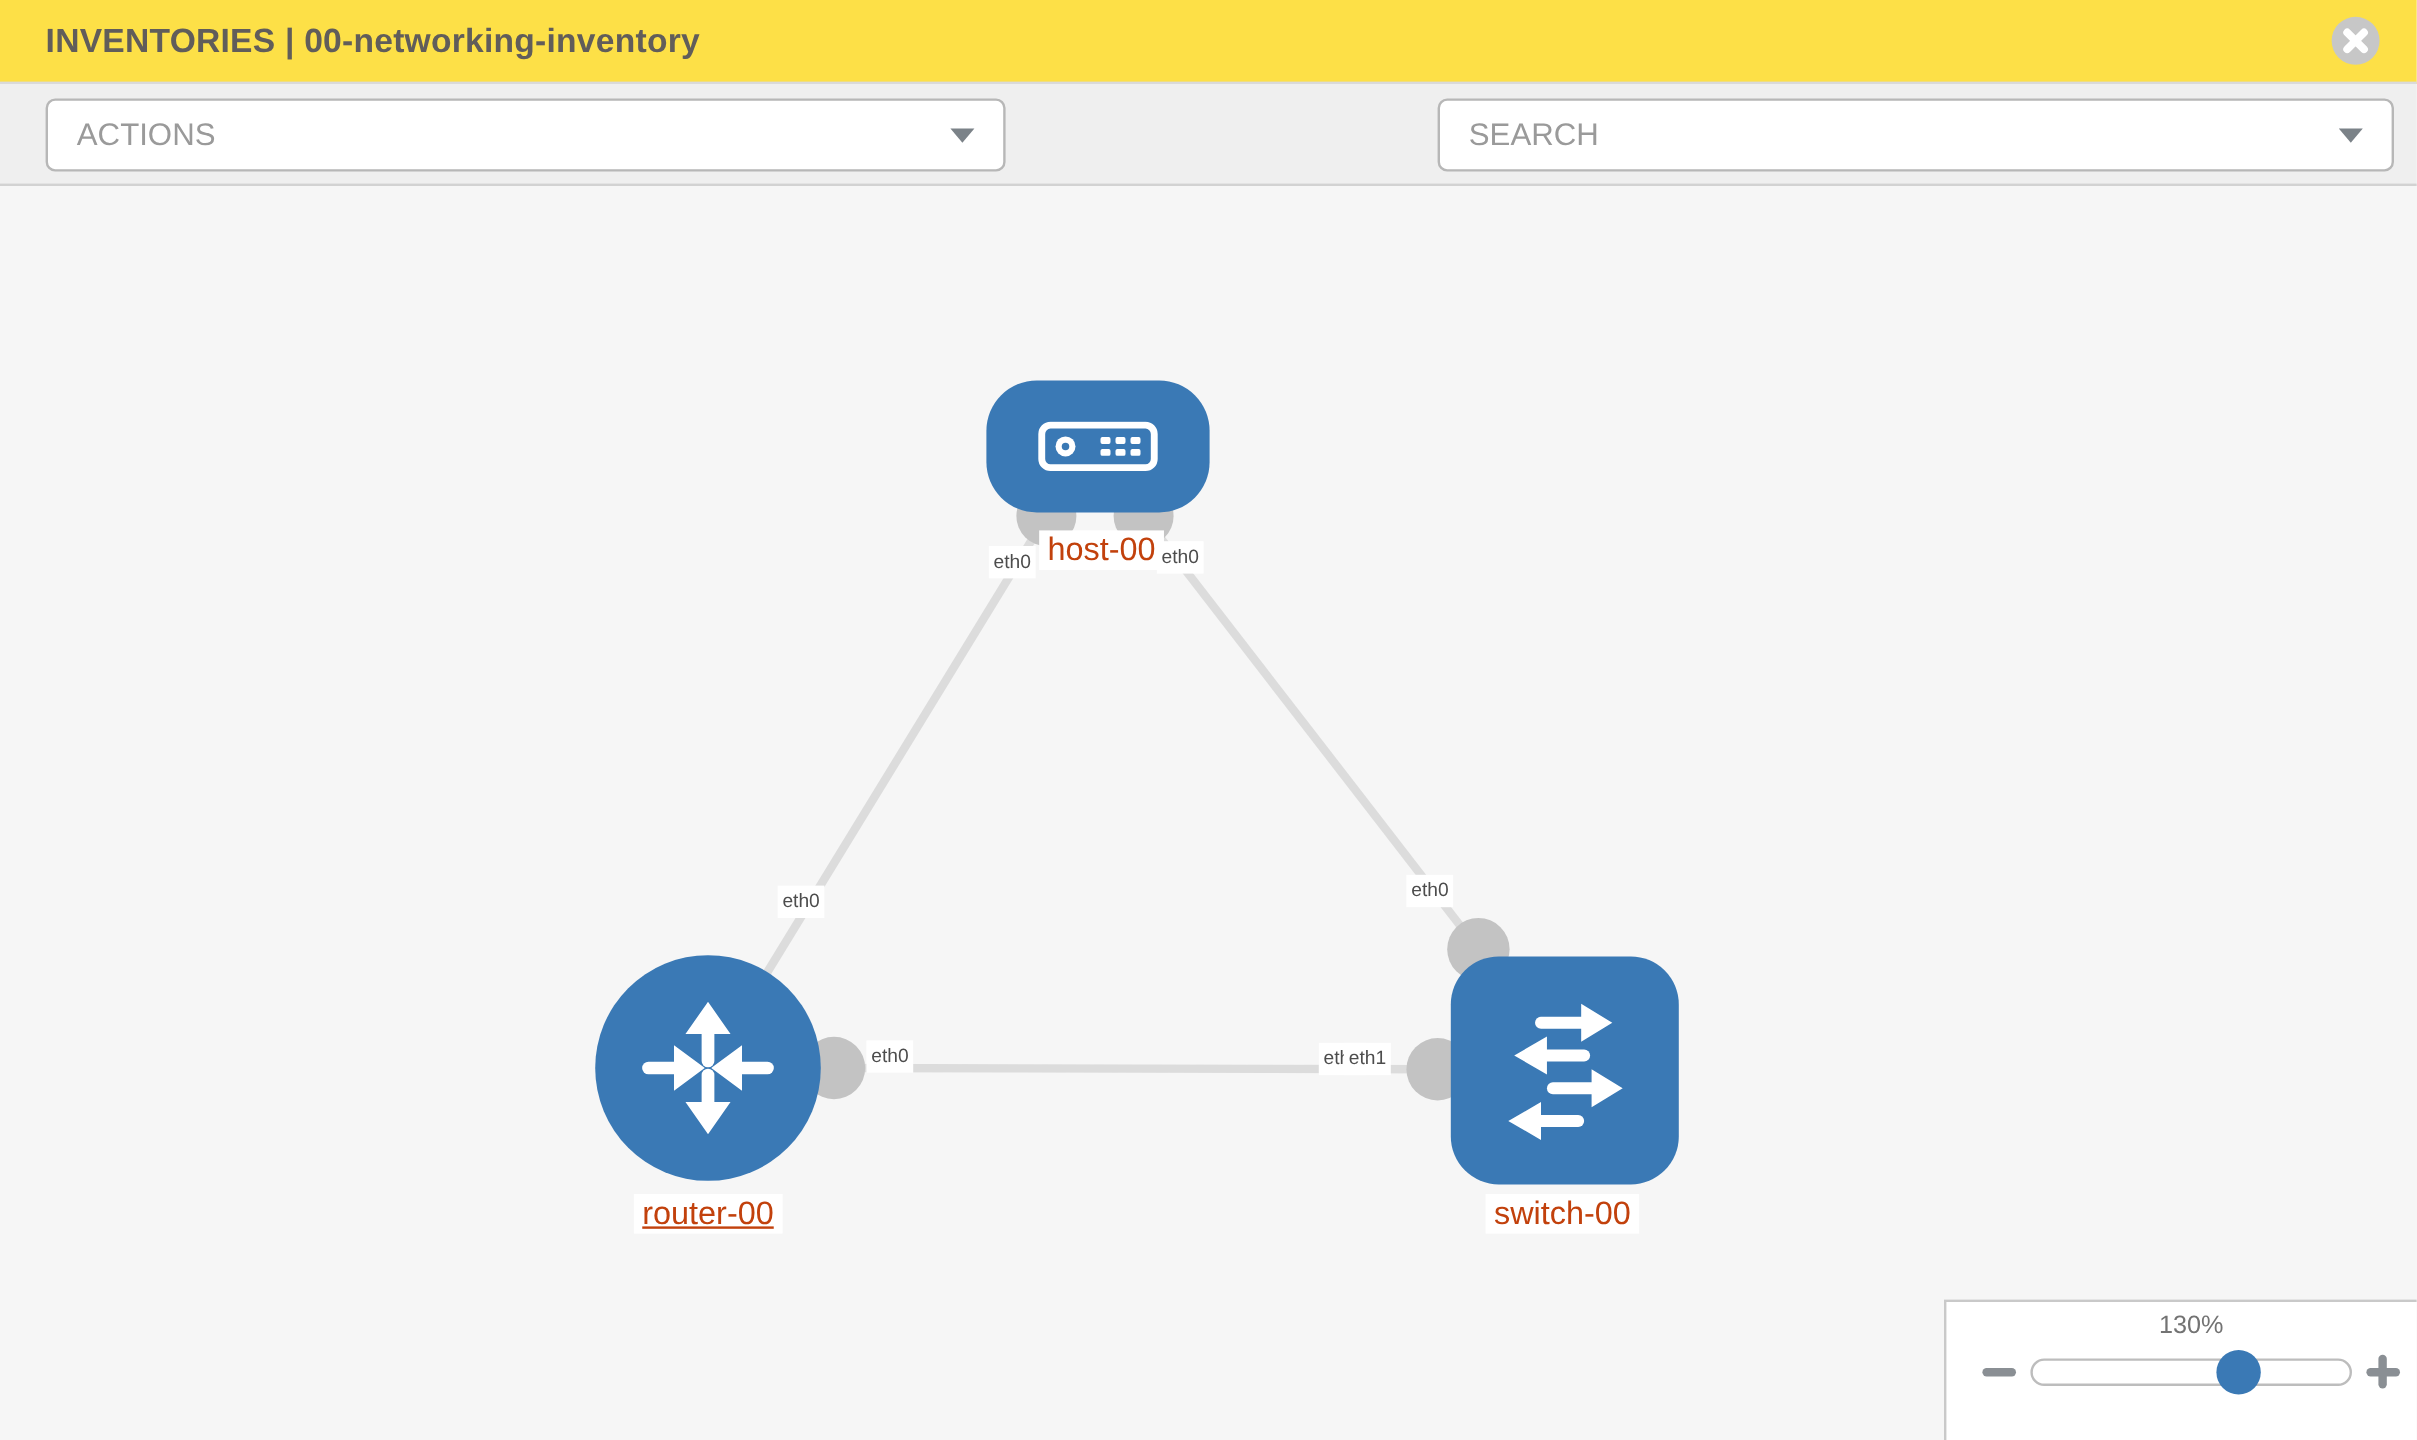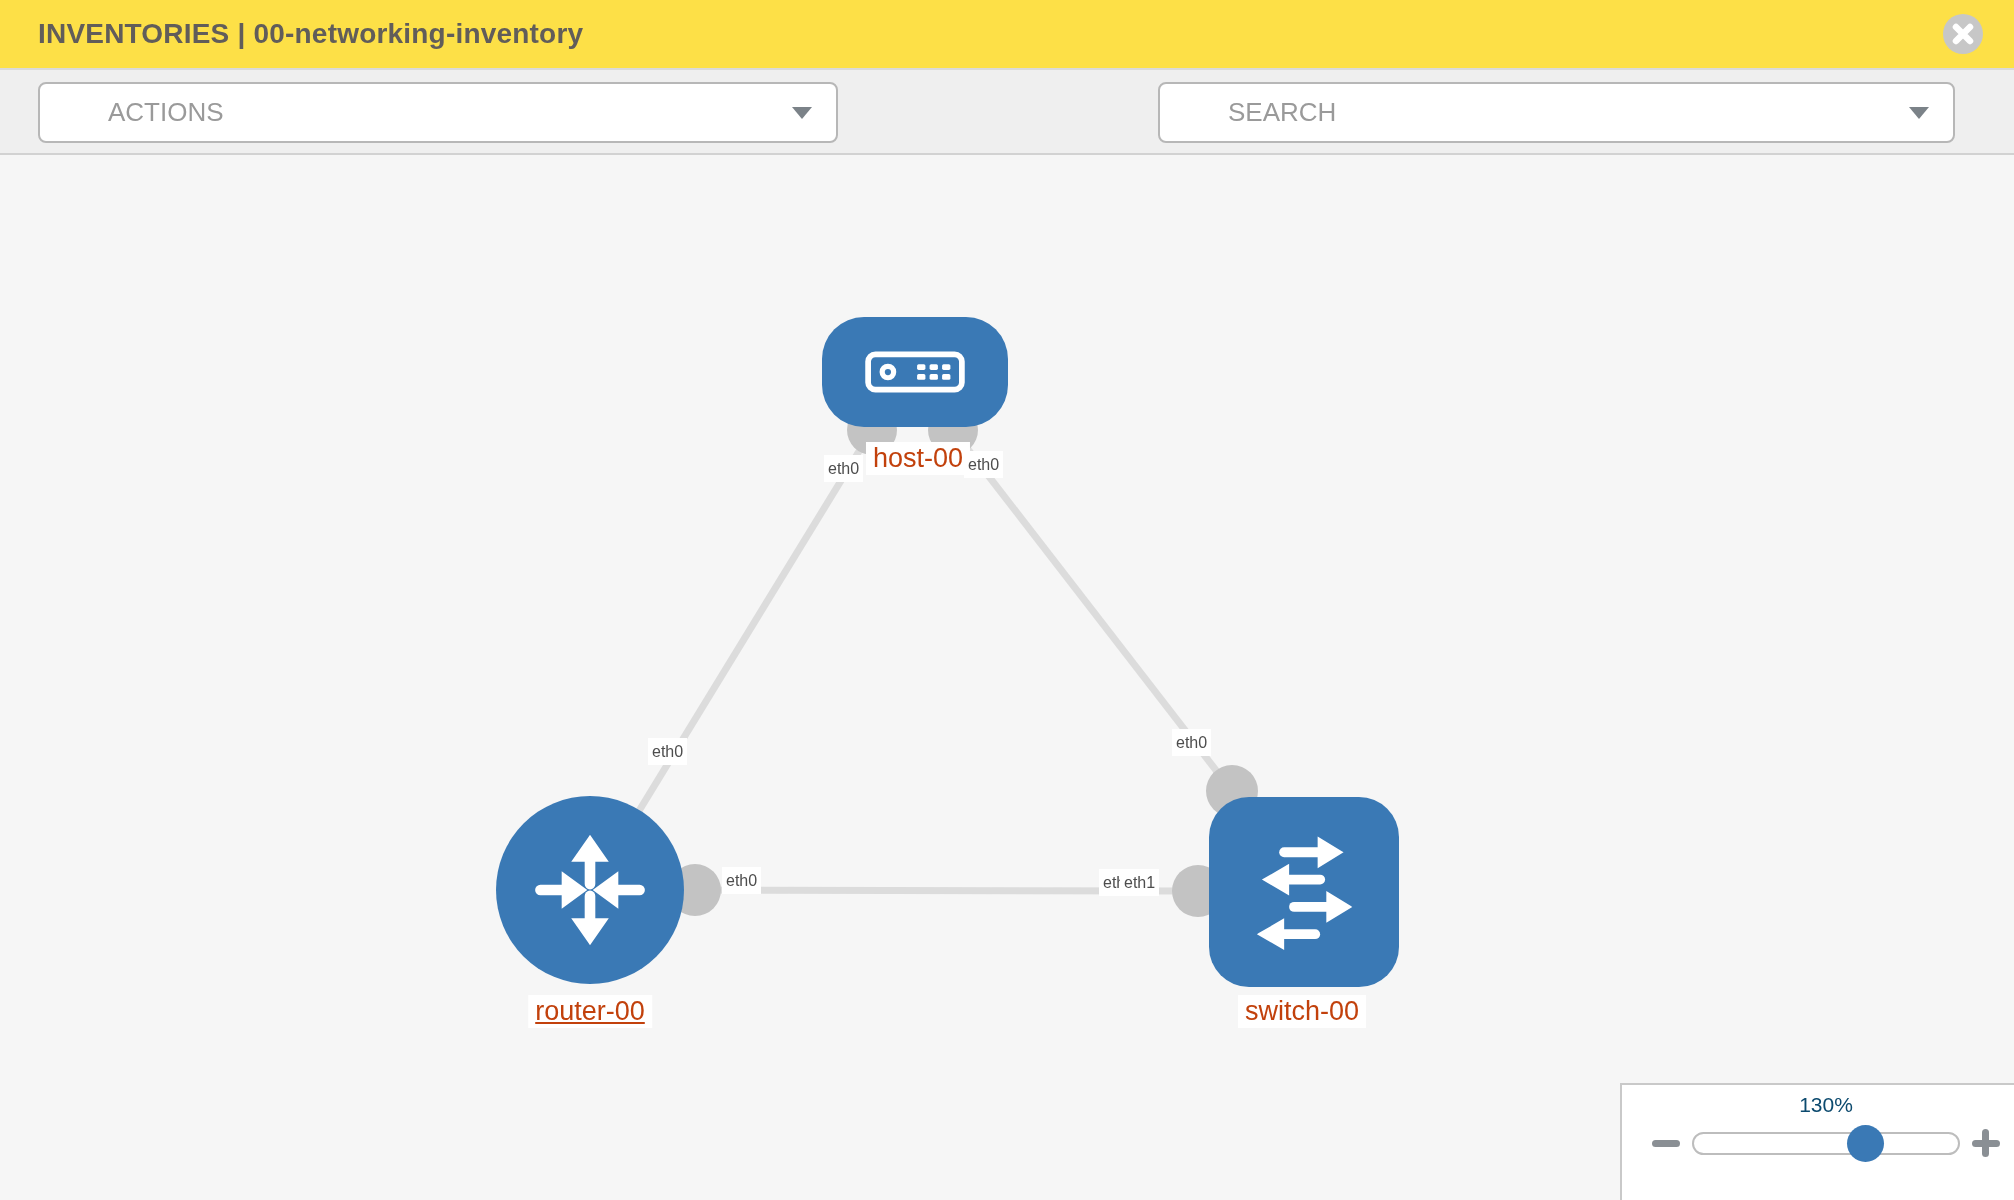--- a/index.html
+++ b/index.html
@@ -22,28 +22,28 @@
   .toolbar {
     position: relative; height: 85px; background: #efefef;
     border-bottom: 2px solid #d2d2d2;
   }
   .select-box {
     position: absolute; top: 12px; height: 61px; background: #ffffff;
     border: 2px solid #b7b7b7; border-radius: 8px;
     display: flex; align-items: center; justify-content: space-between;
     padding: 0 24px; cursor: pointer;
   }
-  .select-box .select-label { font-size: 26px; color: #9a9a9a; margin-left: 44px; }
+  .select-box .select-label { font-size: 26px; color: #9a9a9a; }
   .caret-down {
     width: 0; height: 0;
     border-left: 10px solid transparent; border-right: 10px solid transparent;
     border-top: 12px solid #7b8288;
   }
   .actions-box { left: 38px; width: 800px; }
-  .search-box { left: 1158px; width: 797px; }
+  .search-box { left: 1198px; width: 797px; }
   .tool-btn {
     position: absolute; top: 92px; width: 46px; height: 46px;
     border: none; background: transparent; padding: 0; cursor: pointer;
   }
   .tool-btn.wrench { left: 1042px; }
   .tool-btn.key { left: 1112px; }
 
   
   .canvas {
     position: relative; width: 2014px; height: 1045px;
@@ -67,21 +67,21 @@
   }
   .z3 { z-index: 3; } .z4 { z-index: 4; text-align: center; }
 
   
   .zoom-widget {
     position: absolute; left: 1620px; top: 928px; width: 420px; height: 150px;
     background: #ffffff; border: 2px solid #c9c9c9; z-index: 5;
   }
   .zoom-level {
     position: absolute; left: 204px; top: 8px; transform: translateX(-50%);
-    font-size: 21px; color: #0c4a6e;
+    font-size: 21px; color: #737373;
   }
   .zoom-minus-btn, .zoom-plus-btn {
     position: absolute; border: none; background: transparent; padding: 0; cursor: pointer;
   }
   .zoom-minus-btn { left: 28px; top: 44px; width: 32px; height: 28px; }
   .minus-bar { position: absolute; left: 2px; top: 11px; width: 28px; height: 7px; background: #8a8f94; border-radius: 3.5px; }
   .zoom-plus-btn { left: 348px; top: 42px; width: 32px; height: 32px; }
   .plus-v { position: absolute; left: 12px; top: 2px; width: 7px; height: 28px; background: #8a8f94; border-radius: 3.5px; }
   .plus-h { position: absolute; left: 2px; top: 12.5px; width: 28px; height: 7px; background: #8a8f94; border-radius: 3.5px; }
   .zoom-track {

